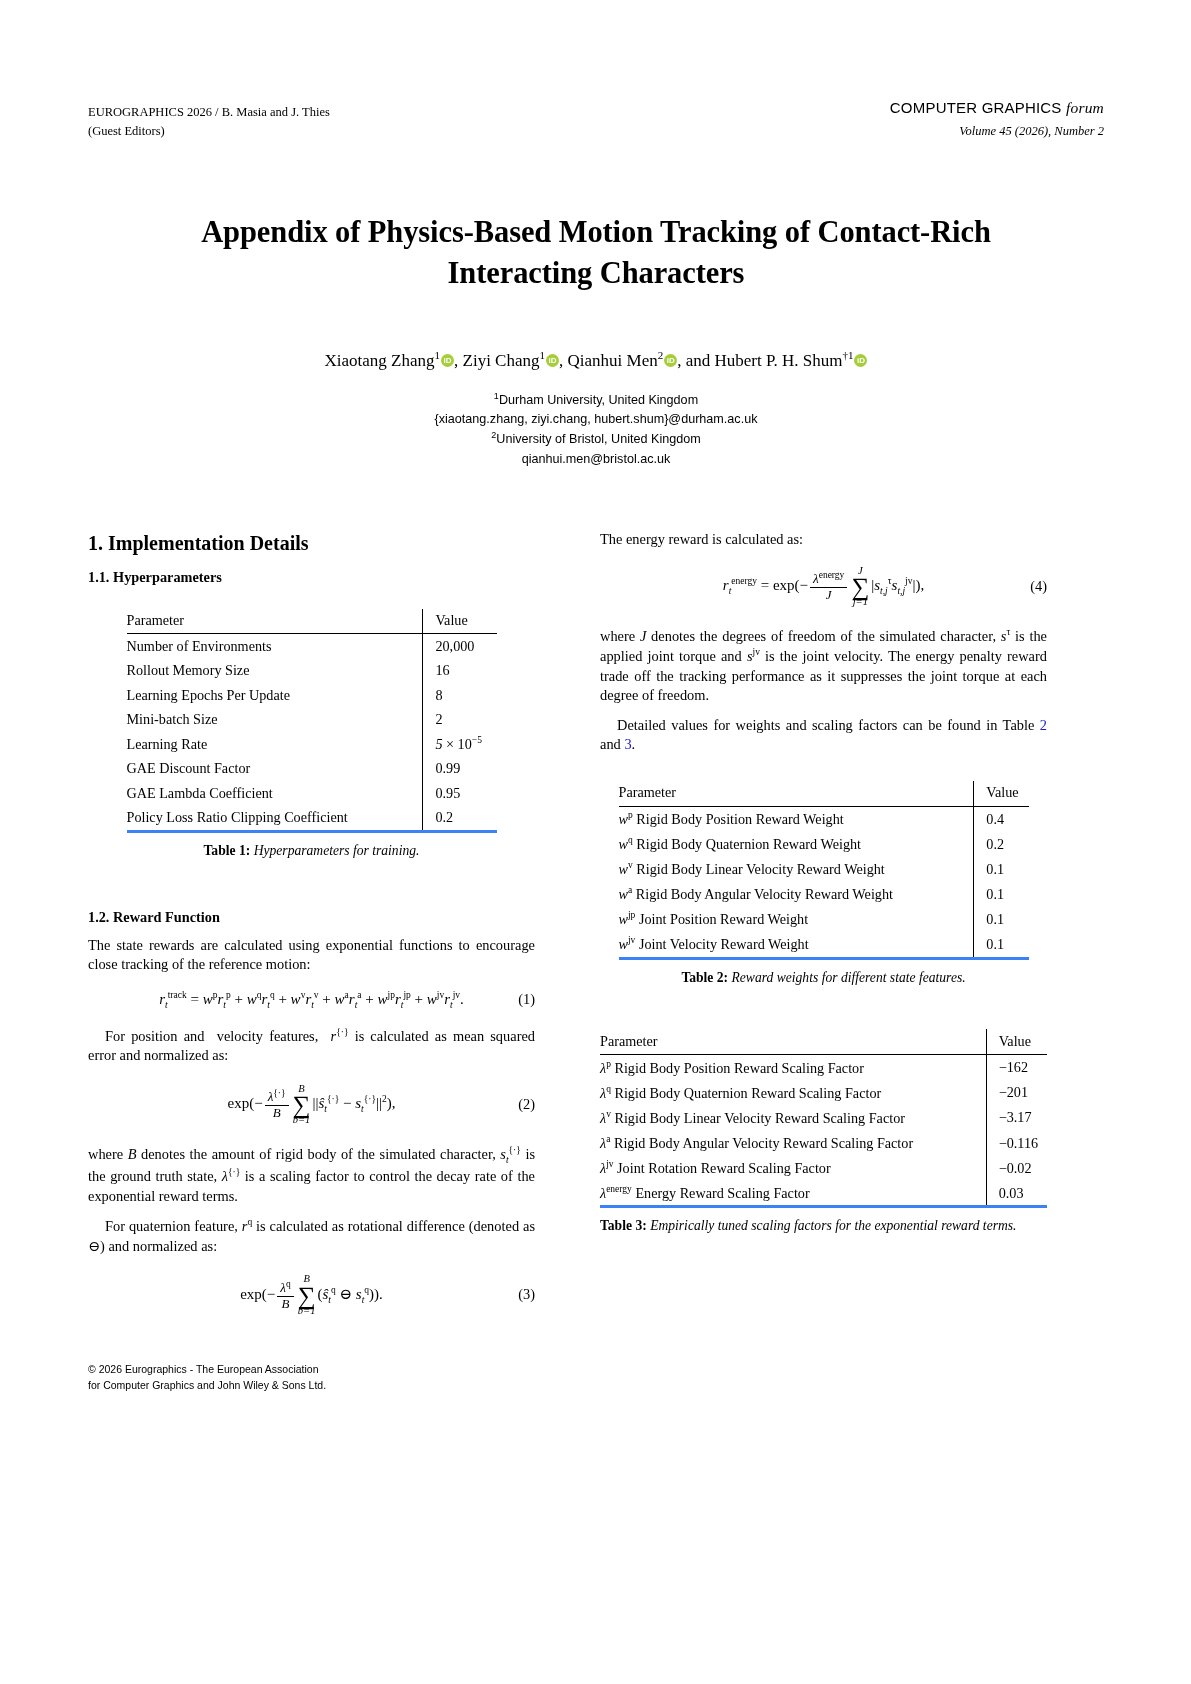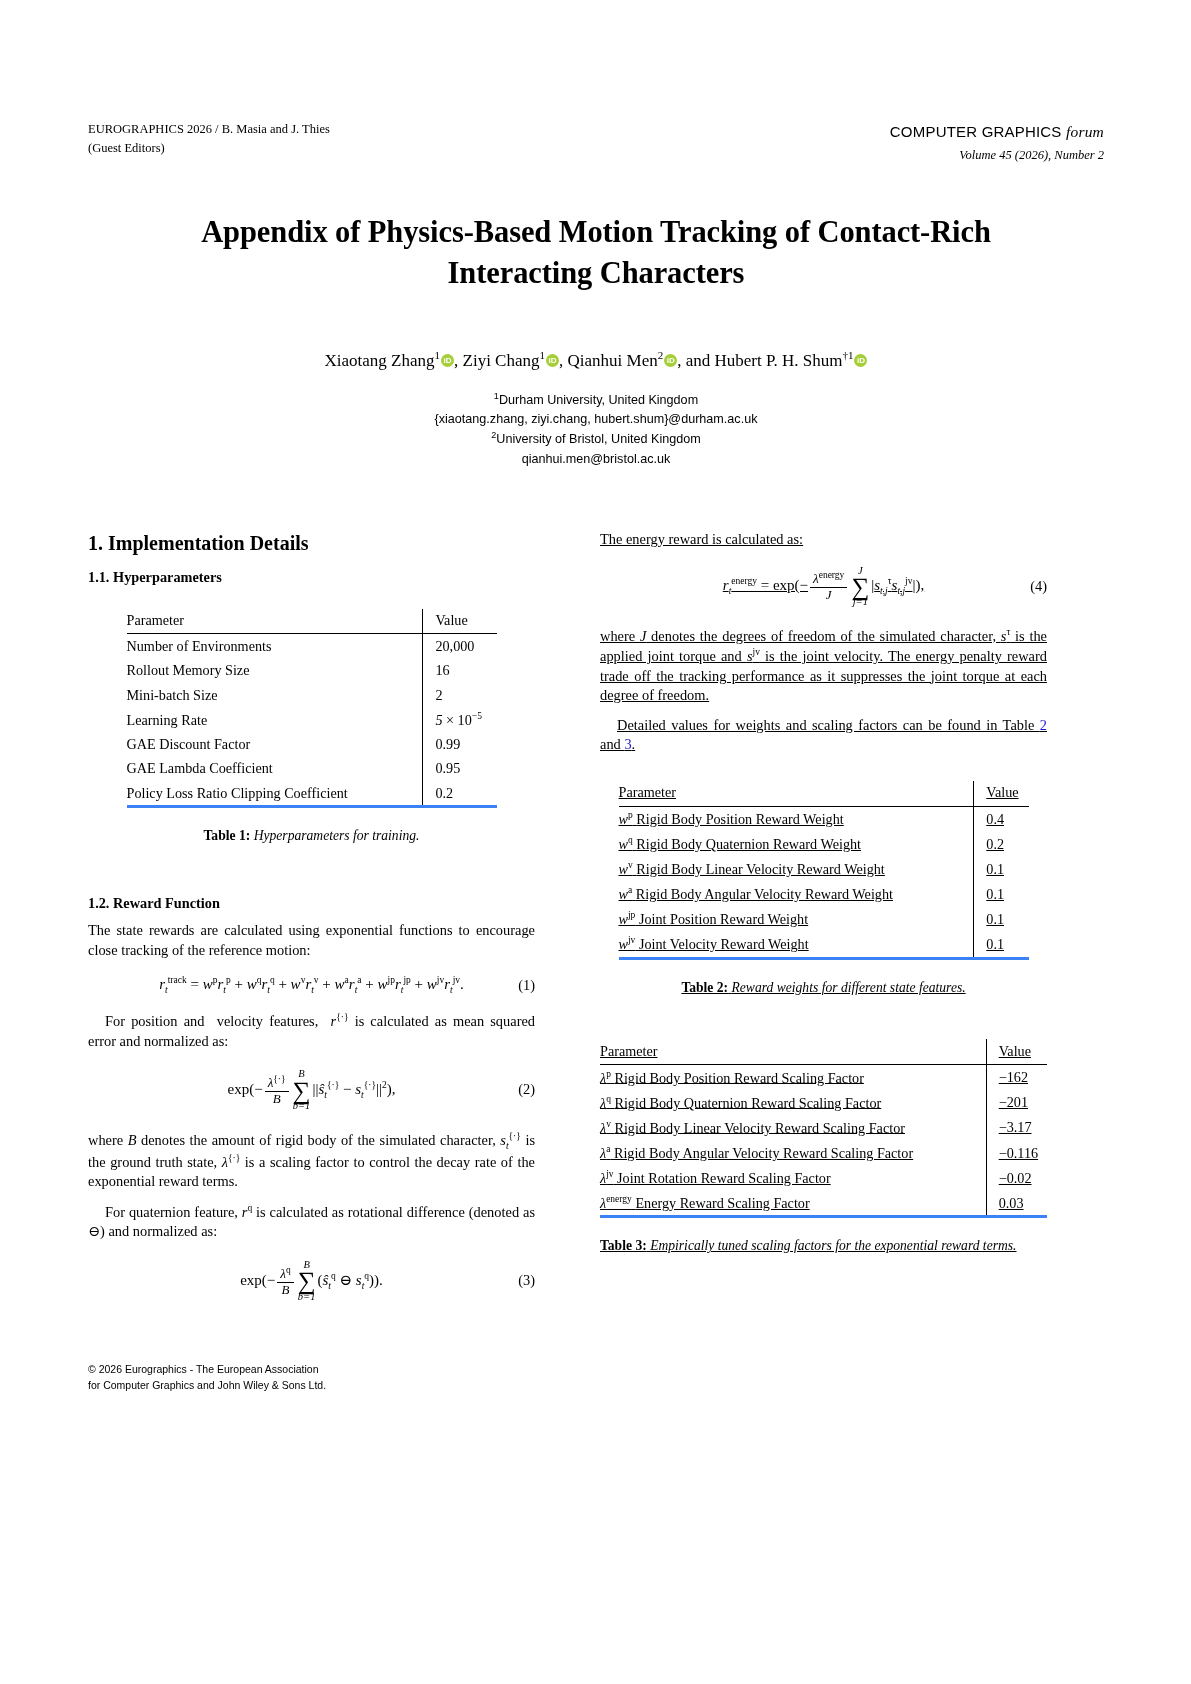--- a/index.html
+++ b/index.html
@@ -18,25 +18,25 @@
   .page {
     position: absolute;
     left: 0; top: 0;
     width: 1191px;
     height: 1684px;
   }
   
   .runhead {
     position: absolute;
     left: 88px;
-    top: 120px;
+    top: 96px;
     width: 1016px;
     display: flex;
     justify-content: space-between;
-    align-items: flex-start;
+    align-items: flex-end;
     font-size: 12.5px;
     line-height: 1.55;
   }
   .runhead-left { text-align: left; }
   .runhead-right { text-align: right; }
   .rh-journal {
     font-family: "Liberation Sans", "DejaVu Sans", sans-serif;
     font-size: 15px;
     letter-spacing: 0.2px;
   }
@@ -116,21 +116,21 @@
   
   .col {
     position: absolute;
     top: 530px;
     width: 447px;
     font-size: 14.4px;
     line-height: 1.36;
     text-align: justify;
   }
   .col-left { left: 88px; }
-  .col-right { left: 600px; text-decoration: underline; }
+  .col-right { left: 600px; }
 
   h2.sec {
     font-size: 20px;
     font-weight: bold;
     margin: 0 0 9px 0;
     line-height: 1.3;
   }
   h3.sub {
     font-size: 14.3px;
     font-weight: bold;
@@ -165,21 +165,21 @@
   }
   table.paper thead th { padding-bottom: 3px; }
   table.paper thead tr { border-bottom: 1px solid #000; }
   table.paper tbody tr:last-child { }
   .tbl-rule-bot { border-bottom: 3px solid #3b82f6; }
 
   .caption {
     font-size: 13.6px;
     font-style: italic;
     text-align: center;
-    margin: 19px 0 0 0;
+    margin: 9px 0 0 0;
     line-height: 1.35;
   }
   .caption b { font-style: normal; font-weight: bold; }
   .caption.left-align { text-align: left; }
 
   
   .eq {
     position: relative;
     margin: 14px 0 14px 0;
     text-align: center;
@@ -279,20 +279,24 @@
         <tbody>
           <tr>
             <td class="c-param">Number of Environments</td>
             <td class="c-val">20,000</td>
           </tr>
           <tr>
             <td class="c-param">Rollout Memory Size</td>
             <td class="c-val">16</td>
           </tr>
           <tr>
+            <td class="c-param">Learning Epochs Per Update</td>
+            <td class="c-val">8</td>
+          </tr>
+          <tr>
             <td class="c-param">Mini-batch Size</td>
             <td class="c-val">2</td>
           </tr>
           <tr>
             <td class="c-param">Learning Rate</td>
             <td class="c-val"><span class="mi">5</span> × 10<sup class="s">−5</sup></td>
           </tr>
           <tr>
             <td class="c-param">GAE Discount Factor</td>
             <td class="c-val">0.99</td>

